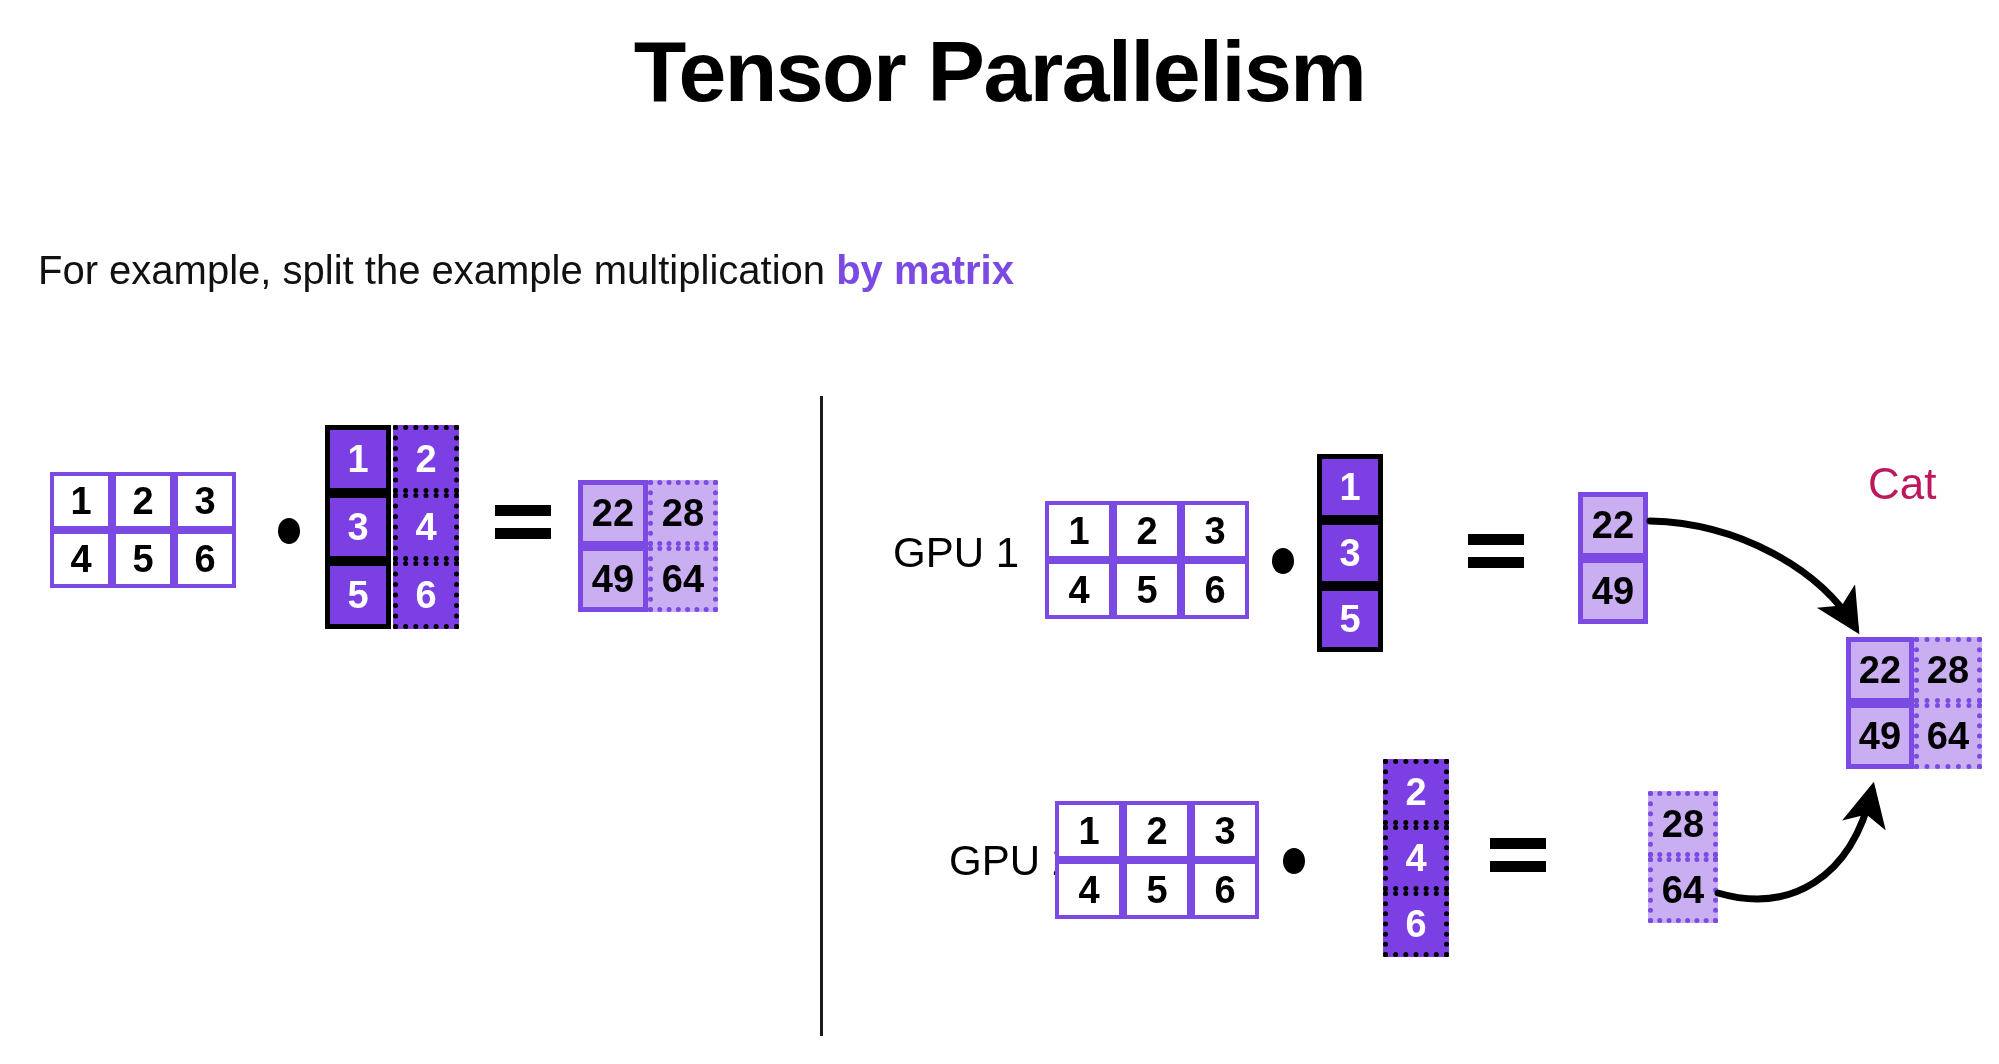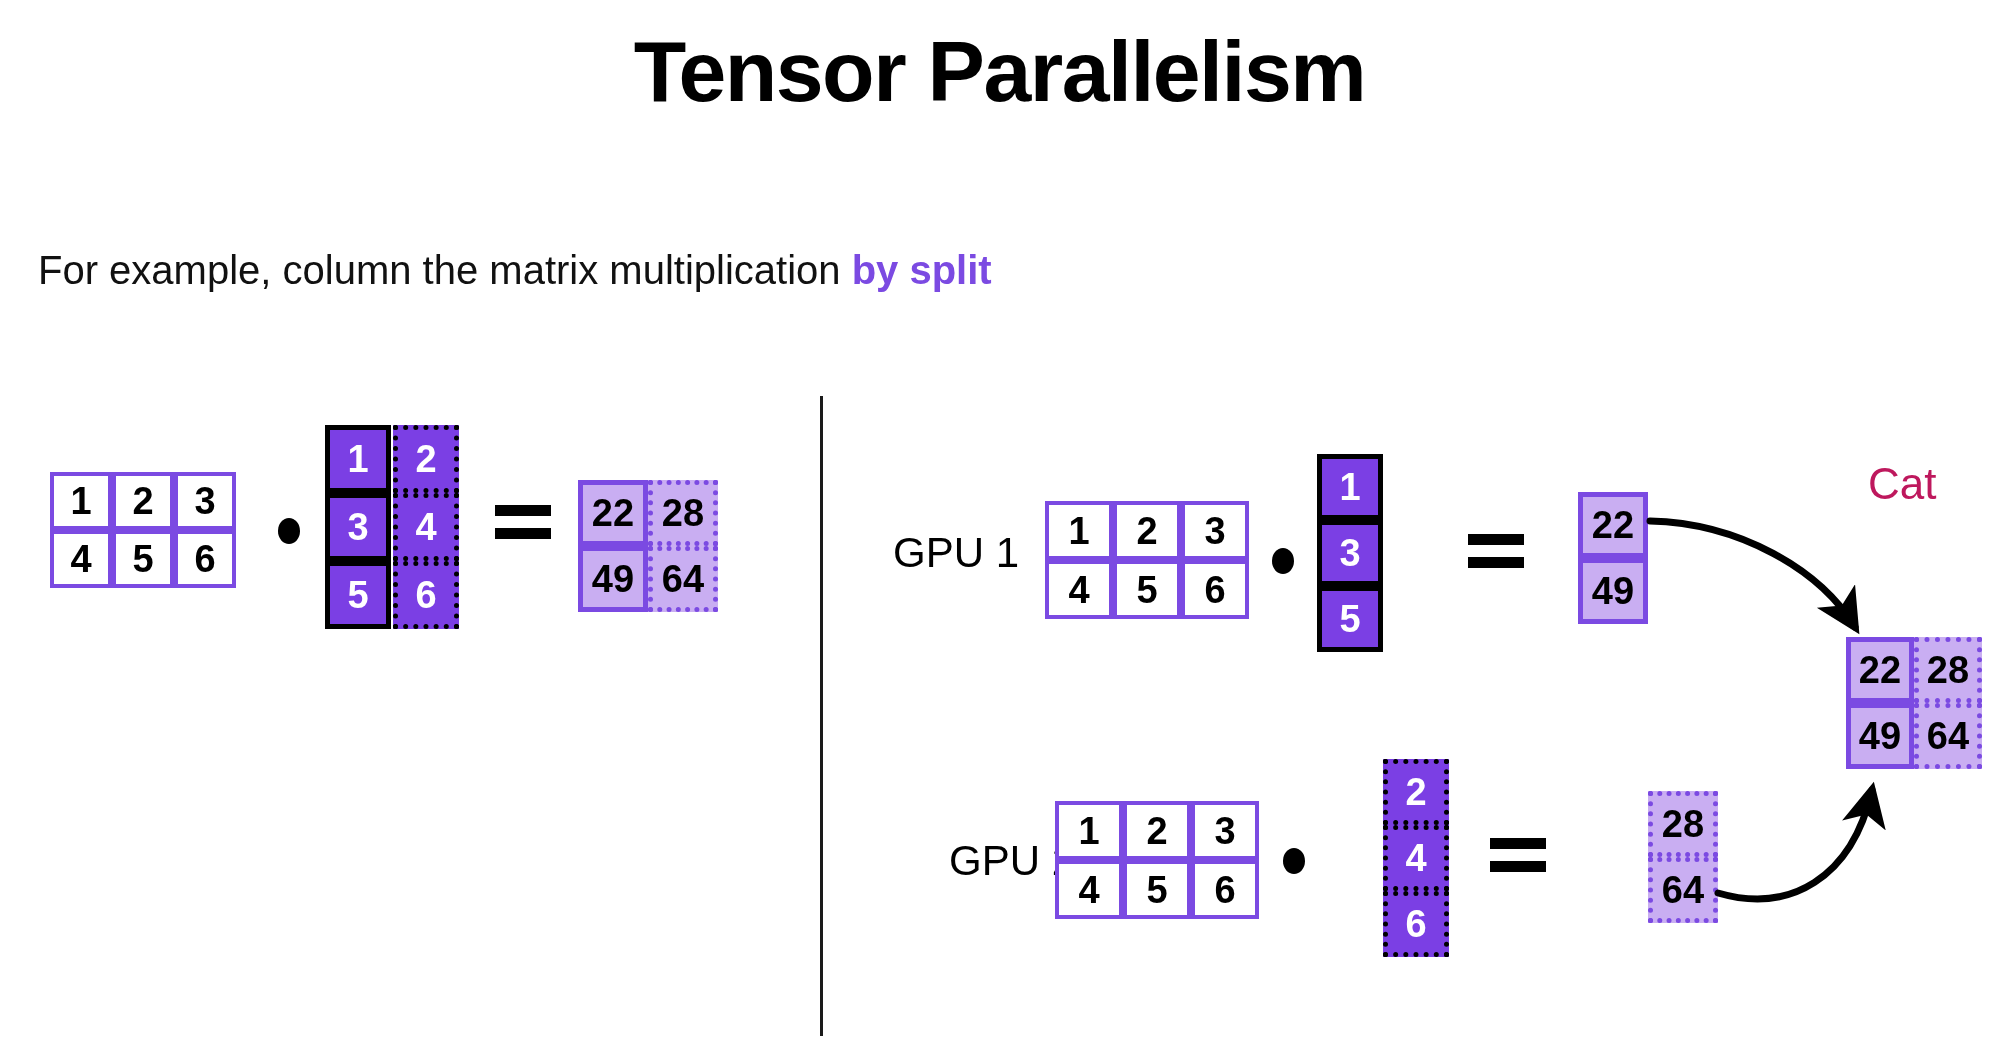--- a/index.html
+++ b/index.html
@@ -141,21 +141,21 @@
     left: 0; top: 0;
     width: 1999px; height: 1064px;
     pointer-events: none;
   }
 </style>
 </head>
 <body>
 
 <div class="title">Tensor Parallelism</div>
 
-<div class="subtitle"><span>For example, column the matrix multiplication </span><span class="accent">by split</span></div>
+<div class="subtitle"><span>For example, split the example multiplication </span><span class="accent">by matrix</span></div>
 
 <div class="divider"></div>
 
 <div class="cell input" style="left:50px;  top:472px; width:62px; height:58px;">1</div>
 <div class="cell input" style="left:112px; top:472px; width:62px; height:58px;">2</div>
 <div class="cell input" style="left:174px; top:472px; width:62px; height:58px;">3</div>
 <div class="cell input" style="left:50px;  top:530px; width:62px; height:58px;">4</div>
 <div class="cell input" style="left:112px; top:530px; width:62px; height:58px;">5</div>
 <div class="cell input" style="left:174px; top:530px; width:62px; height:58px;">6</div>
 

